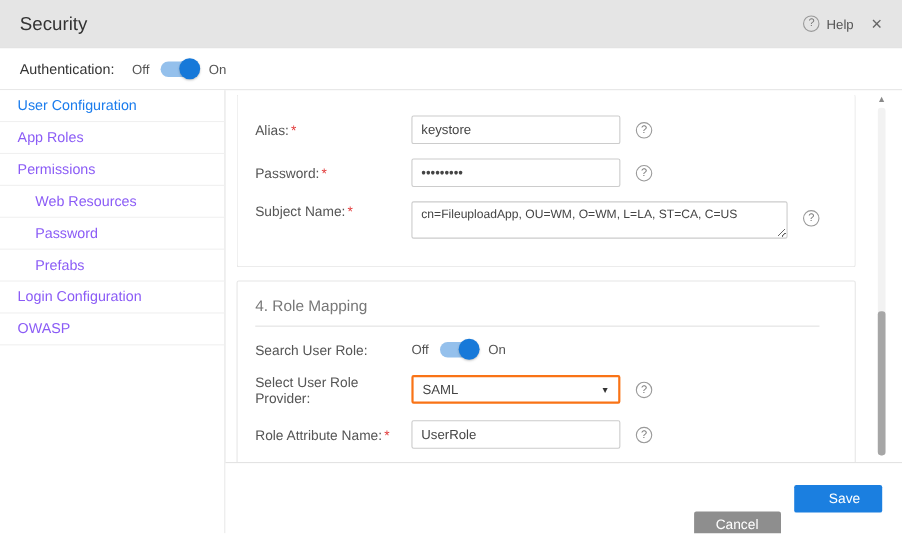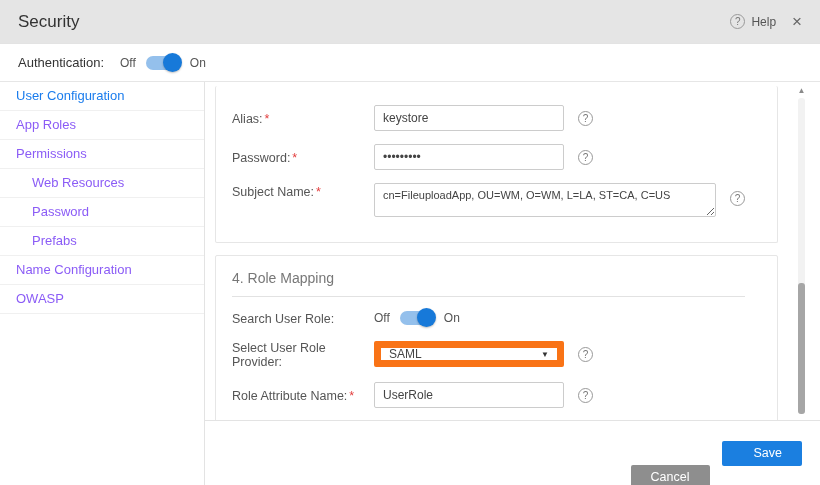--- a/index.html
+++ b/index.html
@@ -39,21 +39,21 @@
   .row { display:flex; align-items:center; margin:13px 0; }
   .row.top { align-items:flex-start; }
   .lbl { width:142px; flex:none; font-size:12.5px; color:#555; padding-top:2px; }
   .req { color:#e23c3c; margin-left:2px; }
   .txt { width:190px; height:26px; border:1px solid #ccc; border-radius:2px; padding:0 8px; font-size:12px; color:#444; font-family:"Liberation Sans","DejaVu Sans",sans-serif; outline:none; }
   .ta { width:378px; height:34px; border:1px solid #ccc; border-radius:2px; padding:4px 8px; font-size:11px; color:#444; font-family:"Liberation Sans","DejaVu Sans",sans-serif; resize:vertical; outline:none; line-height:1.3; }
   .help-q { margin-left:14px; cursor:pointer; }
 
   .sec-title { font-size:14px; color:#777; padding:8px 0 10px 0; border-bottom:1px solid #e2e2e2; margin-bottom:4px; }
 
-  .select { width:190px; height:26px; border:7px solid #f97316; border-radius:2px; display:flex; align-items:center; justify-content:space-between; padding:0 8px; font-size:12px; color:#444; cursor:pointer; background:#fff; }
+  .select { width:190px; height:26px; border:2px solid #f97316; border-radius:2px; display:flex; align-items:center; justify-content:space-between; padding:0 8px; font-size:12px; color:#444; cursor:pointer; background:#fff; }
   .caret { font-size:8px; color:#333; }
 
   
   .sb { position:absolute; top:4px; bottom:6px; right:14px; width:9px; }
   .sb-up { position:absolute; top:0; left:0; width:9px; text-align:center; font-size:8px; color:#8a8a8a; cursor:pointer; line-height:10px; }
   .sb-track { position:absolute; top:12px; bottom:0; left:1px; width:7px; background:#f2f2f2; border-radius:3px; }
   .sb-thumb { position:absolute; left:1px; width:7px; top:60%; height:40%; background:#a6a6a6; border-radius:3px; cursor:grab; }
 
   
   .footer { flex:none; height:64px; display:flex; align-items:center; justify-content:flex-end; gap:12px; padding-right:18px; background:#fff; }
@@ -88,21 +88,21 @@
 
   <div class="main">
 
     <div class="sidebar">
       <div class="side-item active">User Configuration</div>
       <div class="side-item">App Roles</div>
       <div class="side-item">Permissions</div>
       <div class="side-item sub">Web Resources</div>
       <div class="side-item sub">Password</div>
       <div class="side-item sub">Prefabs</div>
-      <div class="side-item">Name Configuration</div>
+      <div class="side-item">Login Configuration</div>
       <div class="side-item">OWASP</div>
     </div>
 
     <div class="content">
       <div class="scrollpane">
 
         <div class="panel first">
           <div class="row">
             <span class="lbl"><span>Alias:</span><span class="req">*</span></span>
             <input class="txt" type="text" value="keystore" style="">

